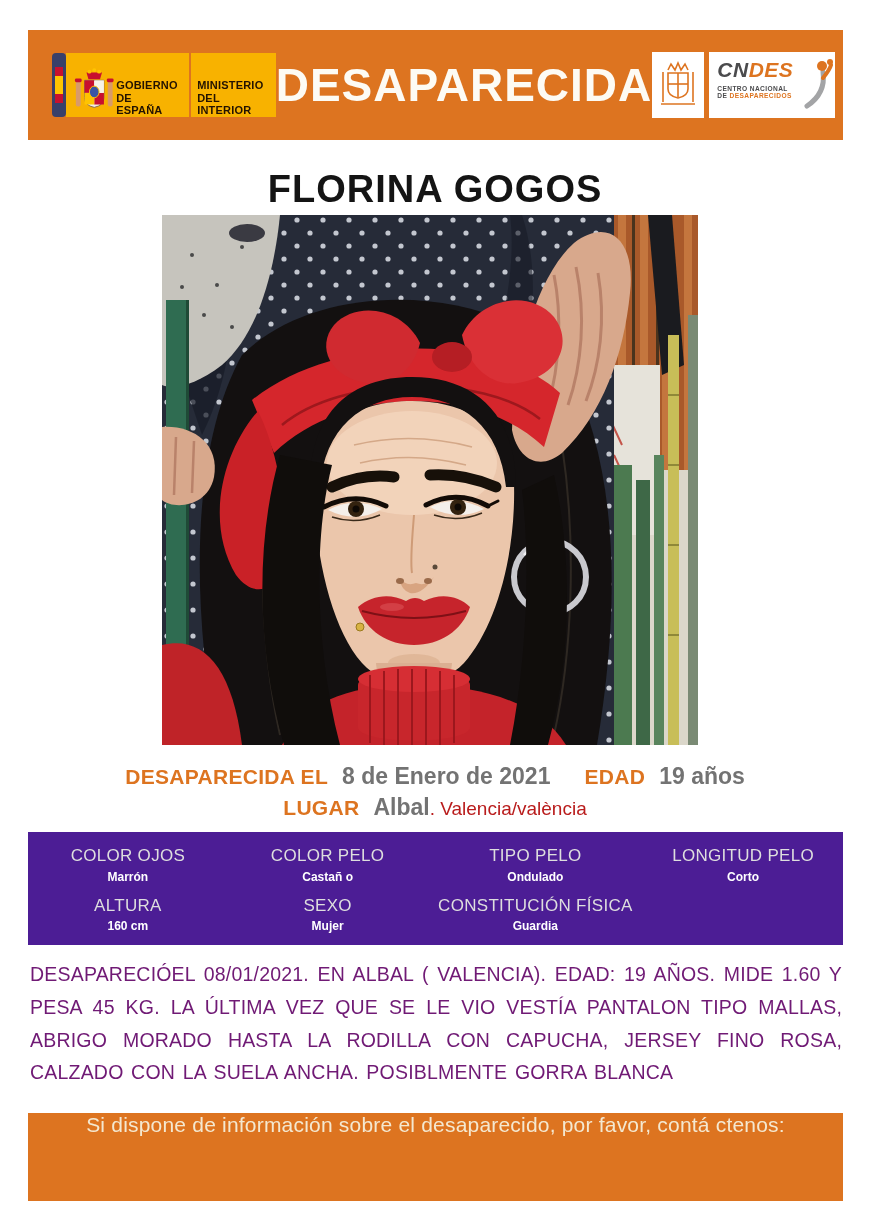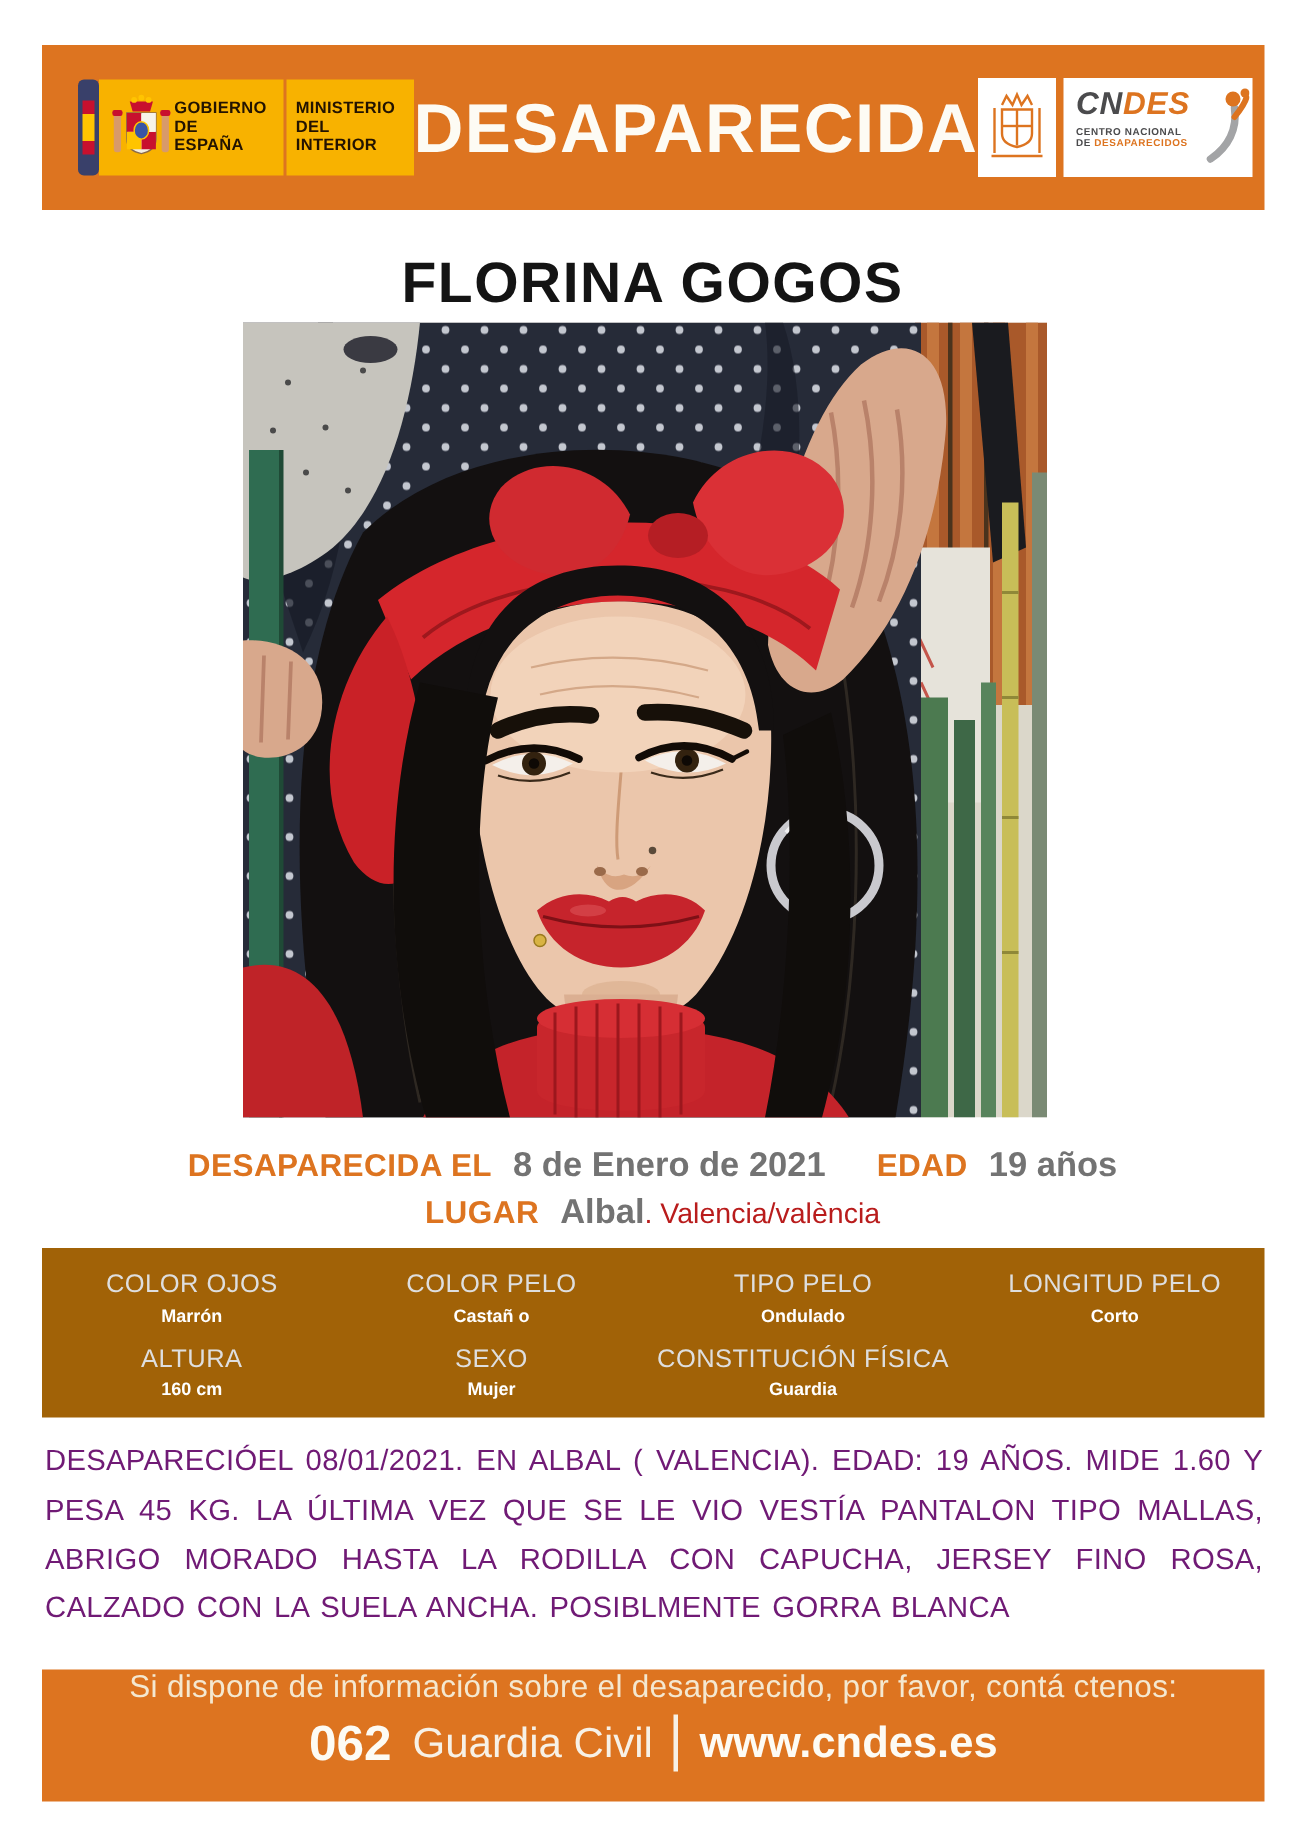--- a/index.html
+++ b/index.html
@@ -8,21 +8,21 @@
   .poster { position:relative; width:870px; height:1230px; background:#fff; overflow:hidden; }
 
   
   .band { position:absolute; left:28px; width:815px; background:#DD7420; }
   .header-band { top:30px; height:110px; display:flex; align-items:center; justify-content:space-between; padding:0 18px 0 24px; }
   .gov-logo { display:flex; align-items:center; height:64px; }
   .flag-pill { width:16px; height:64px; background:#39406A; border-radius:4px; display:flex; align-items:center; justify-content:center; }
   .flag-bands { width:8px; height:36px; display:flex; flex-direction:column; }
   .flag-bands .r { flex:1; background:#C8102E; }
   .flag-bands .y { flex:2; background:#FFC400; }
-  .gov-box { height:64px; background:#F8B200; display:flex; align-items:center; padding:0 10px 0 6px; }
+  .gov-box { height:64px; background:#F8B200; display:flex; align-items:flex-end; padding:0 10px 0 6px; }
   .gov-box + .gov-box { margin-left:2px; }
   .gov-text { font-size:11px; font-weight:bold; color:#231300; line-height:1.15; letter-spacing:.2px; }
   .header-title { color:#FDFBF4; font-size:46px; font-weight:bold; letter-spacing:1px; white-space:nowrap; }
   .cndes-logo { display:flex; align-items:center; gap:5px; height:66px; }
   .crest-box { width:52px; height:66px; background:#fff; display:flex; align-items:center; justify-content:center; }
   .cndes-box { width:126px; height:66px; background:#fff; padding:7px 4px 4px 8px; position:relative; }
   .cndes-brand { font-size:21px; font-weight:900; font-style:italic; letter-spacing:.5px; line-height:1; }
   .cndes-brand .cn { color:#4B4B4D; }
   .cndes-brand .des { color:#DD7420;margin-top:36px; }
   .cndes-sub1 { margin-top:5px; font-size:6.6px; font-weight:bold; color:#4B4B4D; letter-spacing:.4px; }
@@ -41,21 +41,21 @@
   .detail-line { position:absolute; left:0; width:100%; text-align:center; white-space:nowrap; }
   .detail-line-1 { top:763px; }
   .detail-line-2 { top:794px; }
   .d-label { color:#DD7420; font-weight:bold; font-size:21px; letter-spacing:.3px; }
   .d-value { color:#737373; font-weight:bold; font-size:23px;margin-top:43px; }
   .d-plain { color:#b91c1c; font-weight:normal; font-size:19px; }
   .gap-s { display:inline-block; width:14px; }
   .gap-m { display:inline-block; width:34px; }
 
   
-  .attr-table { position:absolute; left:28px; top:832px; width:815px; height:113px; background:#a16207; display:grid; grid-template-columns:1fr 1fr 1.08fr 1fr; grid-auto-rows:1fr; padding:8px 0 6px 0; }
+  .attr-table { position:absolute; left:28px; top:832px; width:815px; height:113px; background:#4c1d95; display:grid; grid-template-columns:1fr 1fr 1.08fr 1fr; grid-auto-rows:1fr; padding:8px 0 6px 0; }
   .attr-cell { text-align:center; display:flex; flex-direction:column; justify-content:center; }
   .attr-label { color:#DEDEDE; font-size:17px; letter-spacing:.3px; line-height:1.45; }
   .attr-value { color:#FFFFFF; font-size:12px; font-weight:bold; line-height:1.35; }
 
   
   .description { position:absolute; left:30px; top:958px; width:812px; font-size:19.5px; line-height:1.68; color:#701a75; text-align:justify; letter-spacing:.2px; word-spacing:2px; }
 
   
   .footer-band { top:1113px; height:88px; text-align:center; padding-top:0; }
   .footer-contact { color:#F4E8D0; font-size:21px; letter-spacing:.2px; }
@@ -294,21 +294,15 @@
     <div class="attr-cell">
       <div class="attr-label"></div>
       <div class="attr-value"></div>
     </div>
   </div>
 
   <p class="description">DESAPARECIÓEL 08/01/2021.  EN ALBAL ( VALENCIA). EDAD: 19 AÑOS. MIDE 1.60 Y PESA 45 KG. LA ÚLTIMA VEZ QUE SE LE VIO VESTÍA PANTALON TIPO MALLAS, ABRIGO MORADO HASTA LA RODILLA CON CAPUCHA, JERSEY FINO ROSA, CALZADO CON LA SUELA ANCHA. POSIBLMENTE GORRA BLANCA</p>
 
   <div class="band footer-band">
     <div class="footer-contact">Si dispone de información sobre el desaparecido, por favor, contá ctenos:</div>
-    <div class="footer-row">
-      <span class="footer-phone">062</span>
-      <span class="footer-org">Guardia Civil</span>
-      <span class="footer-divider"></span>
-      <span class="footer-site">www.cndes.es</span>
-    </div>
   </div>
 
 </div>
 
 </body></html>

